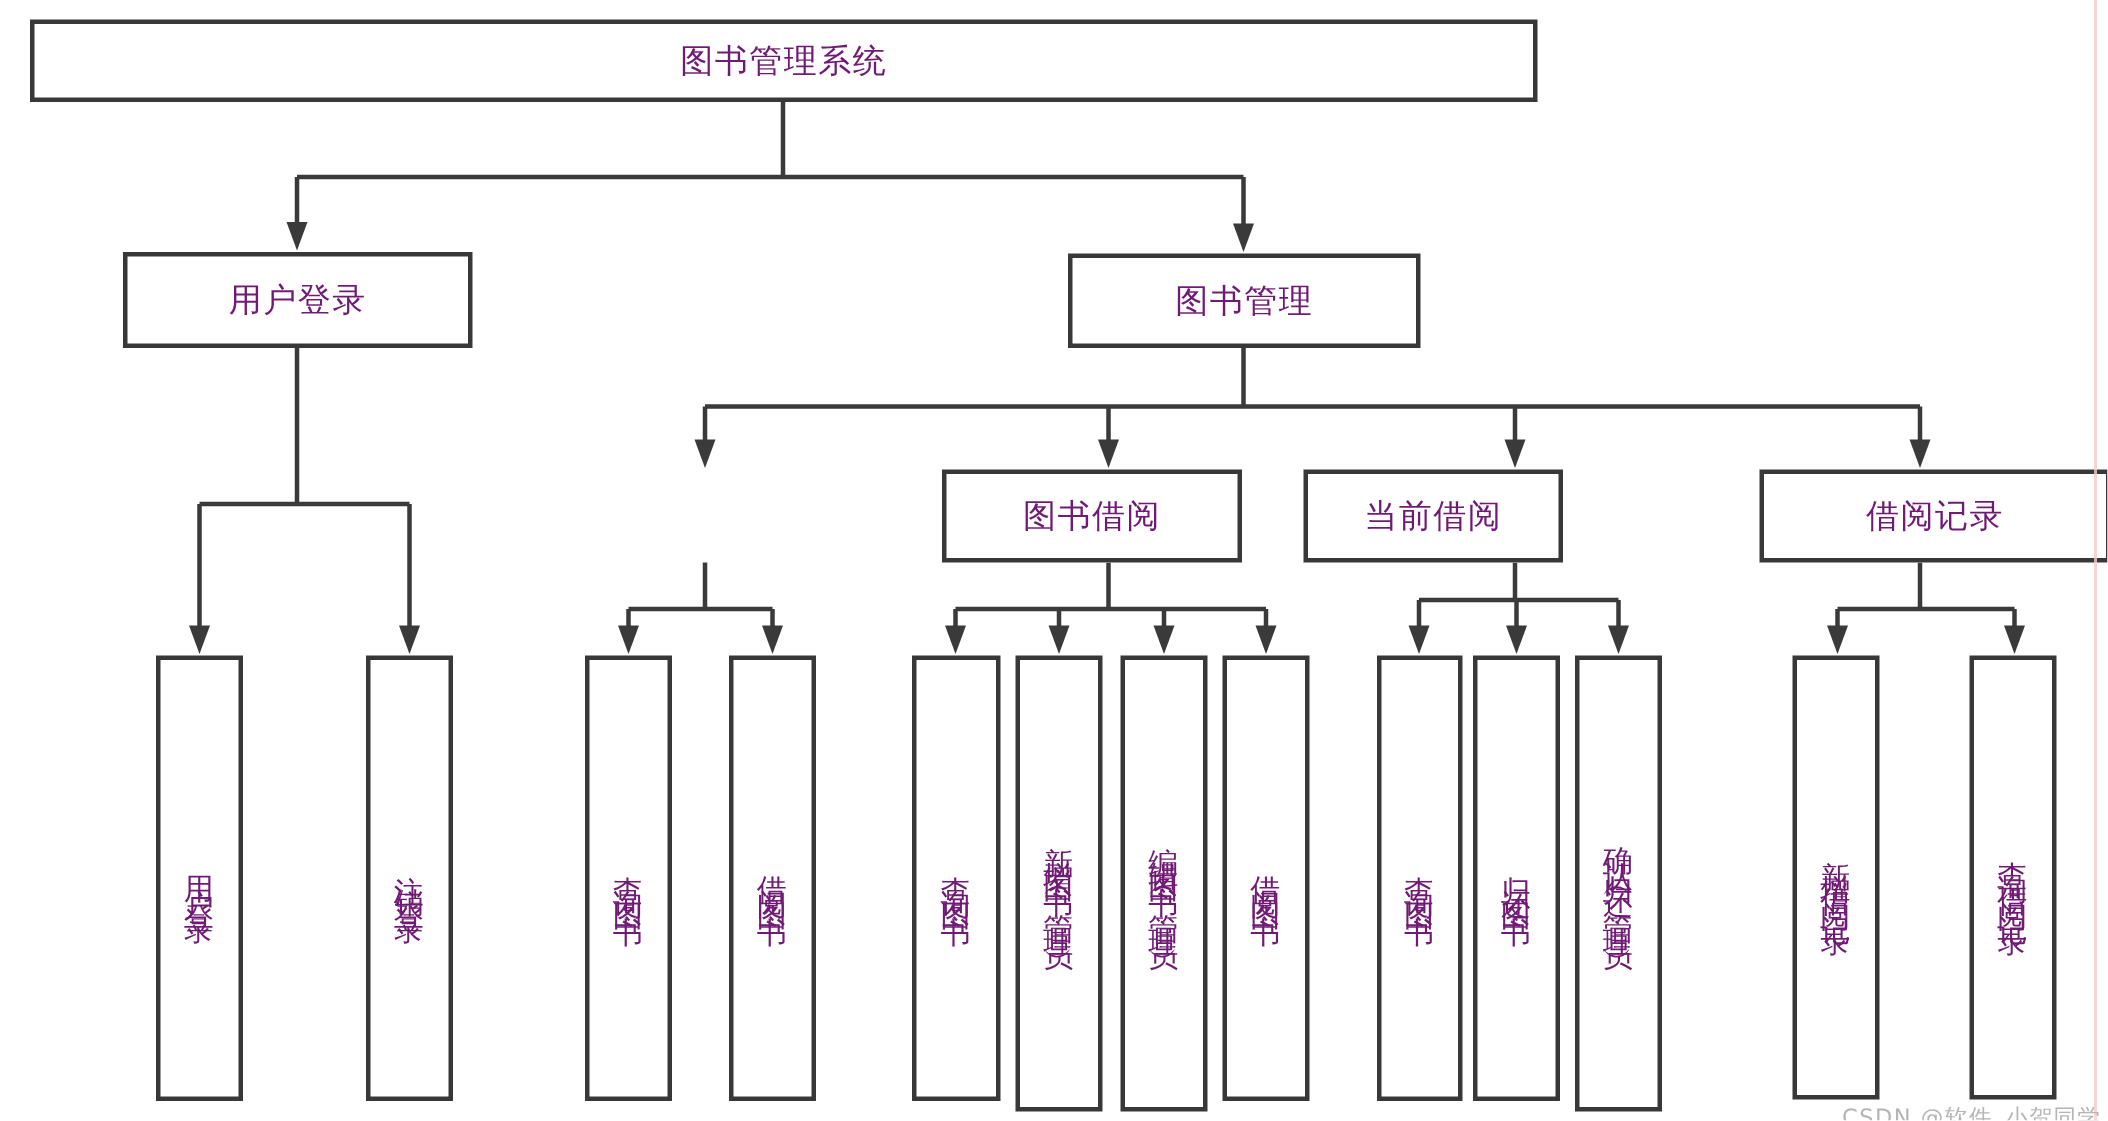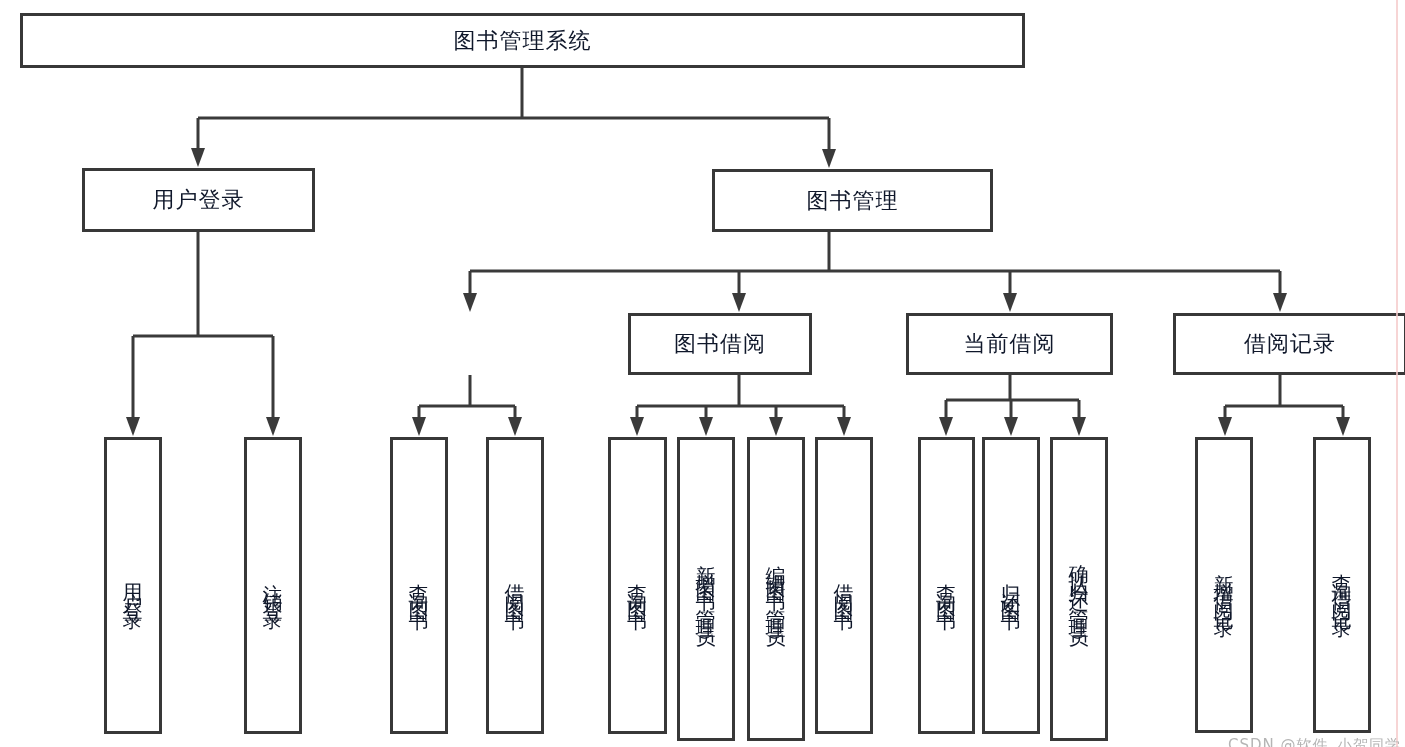--- a/index.html
+++ b/index.html
@@ -3,21 +3,21 @@
 <meta charset="utf-8">
 <style>
   html,body{margin:0;padding:0;background:#ffffff;}
   .stage{
     position:relative;width:1405px;height:747px;background:#ffffff;overflow:hidden;
     font-family:"DejaVu Sans","Liberation Sans",sans-serif;
   }
   .wires{position:absolute;left:0;top:0;width:1405px;height:747px;}
   .node{
     position:absolute;background:#ffffff;border:3px solid #383838;box-sizing:border-box;
-    display:flex;align-items:center;justify-content:center;color:#0f172a;
+    display:flex;align-items:center;justify-content:center;color:#701a75;
   }
   .node.h .label{font-size:22px;letter-spacing:1px;white-space:nowrap;}
   .node.leaf .label{
     writing-mode:vertical-rl;text-orientation:mixed;
     font-size:20px;letter-spacing:9px;line-height:1;white-space:nowrap;
   }
   .watermark{
     position:absolute;top:736px;right:4px;font-size:15px;color:#b5b5b5;
     letter-spacing:1px;white-space:nowrap;z-index:5;
   }
@@ -64,28 +64,28 @@
     </g>
   </svg>
 
   <div class="node h" style="left:20px;top:13px;width:1005px;height:55px">
     <span class="label">图书管理系统</span>
   </div>
 
   <div class="node h" style="left:82px;top:168px;width:233px;height:64px">
     <span class="label">用户登录</span>
   </div>
-  <div class="node h" style="left:712px;top:169px;width:281px;height:63px">
+  <div class="node h" style="left:712px;top:169px;width:235px;height:63px">
     <span class="label">图书管理</span>
   </div>
 
-  <div class="node h" style="left:628px;top:313px;width:184px;height:62px">
+  <div class="node h" style="left:628px;top:313px;width:200px;height:62px">
     <span class="label">图书借阅</span>
   </div>
-  <div class="node h" style="left:906px;top:313px;width:207px;height:62px">
+  <div class="node h" style="left:869px;top:313px;width:173px;height:62px">
     <span class="label">当前借阅</span>
   </div>
   <div class="node h" style="left:1173px;top:313px;width:234px;height:62px">
     <span class="label">借阅记录</span>
   </div>
 
   <div class="node leaf" style="left:104px;top:437px;width:58px;height:297px">
     <span class="label">用户登录</span>
   </div>
   <div class="node leaf" style="left:244px;top:437px;width:58px;height:297px">

